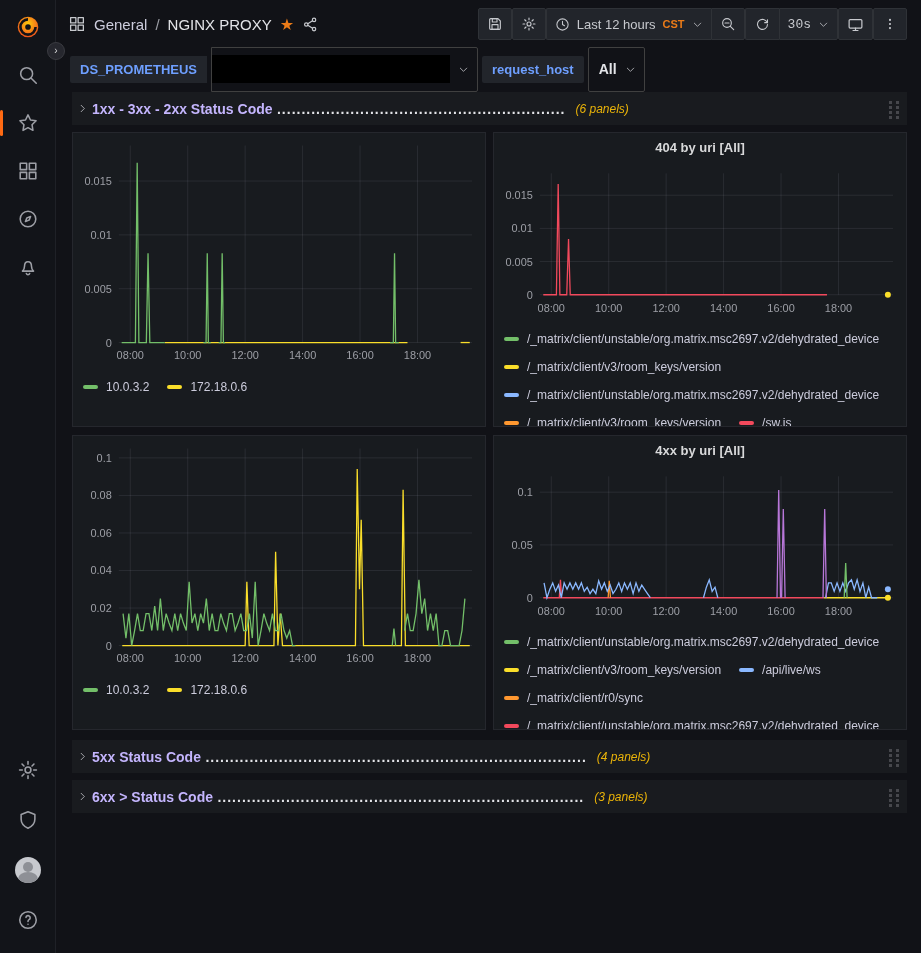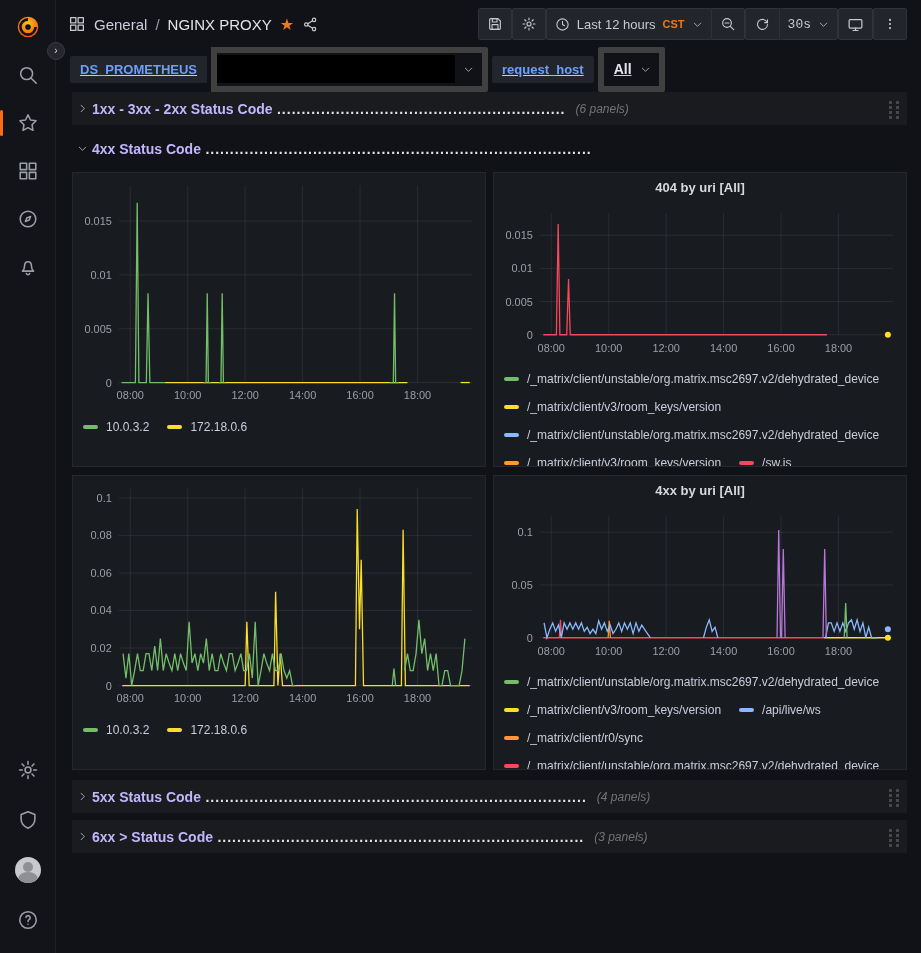--- a/index.html
+++ b/index.html
@@ -37,38 +37,38 @@
     font-size:13px; padding:0 8px; }
   .tb-group { display:flex; }
   .tb-group .tb-btn:first-child { border-right:none; border-radius:2px 0 0 2px; }
   .tb-group .tb-btn:last-child { border-radius:0 2px 2px 0;font-family:Liberation Mono, monospace; }
   .tz { color:#eb7b18; font-size:11px; font-weight:bold; }
   .icon { display:inline-flex; align-items:center; justify-content:center; }
   svg.ic { stroke:#c7c9ce; fill:none; stroke-width:1.7; stroke-linecap:round; stroke-linejoin:round; }
   .sidebar svg.ic { stroke:#9d9fa6; }
 
   
-  .varbar { height:42px; display:flex; align-items:center; gap:4px; padding:0 14px;text-decoration:underline; }
+  .varbar { height:42px; display:flex; align-items:center; gap:4px; padding:0 14px; }
   .var-group { display:flex; align-items:center; }
   .var-label { background:#22252b; color:#6e9fff; font-size:13px; font-weight:bold;
     padding:6px 10px; border-radius:2px 0 0 2px; cursor:pointer; }
-  .var-select { display:flex; align-items:center; border:6px solid #404040; border-radius:0 2px 2px 0;
+  .var-select { display:flex; align-items:center; border:1px solid #404040; border-radius:0 2px 2px 0;
     height:45px; cursor:pointer; }
   .redacted { width:238px; height:28px; background:#000; margin:0; }
   .var-chev { padding:0 8px; color:#c7c9ce; }
   .var-select.plain { border-radius:2px; padding-left:10px; color:#e3e4e8; font-size:14px; font-weight:bold; background:#111217; }
 
   
   .dash { flex:1; padding:2px 14px 0 16px; overflow:hidden; }
   .rowhdr { display:flex; align-items:center; height:33px; margin-bottom:7px; cursor:pointer; position:relative; }
   .rowhdr.collapsed { background:#191b1f; }
   .row-chev { width:20px; display:flex; justify-content:center; color:#ccccdc; }
   .row-title { font-size:14px; font-weight:bold; color:#c4b5fd; white-space:nowrap; }
   .row-leader { font-size:14px; font-weight:bold; color:#e3e4e8; letter-spacing:1px; overflow:hidden; white-space:nowrap; }
-  .row-count { font-size:12px; font-style:italic; color:#737373; margin-left:10px; white-space:nowrap; }
+  .row-count { font-size:12px; font-style:italic; color:#eab308; margin-left:10px; white-space:nowrap; }
   .row-drag { margin-left:auto; padding-right:6px; cursor:grab; }
 
   
   .panels { display:grid; grid-template-columns:1fr 1fr; gap:8px 7px; margin:2px 0 10px 0; }
   .panel { background:#181b1f; border:1px solid #25272d; height:295px; overflow:hidden;
     display:flex; flex-direction:column; }
   .panel-title { height:28px; display:flex; align-items:center; justify-content:center;
     font-size:13px; font-weight:bold; color:#d8d9da; cursor:pointer; flex:0 0 28px; }
   .chart-wrap { flex:0 0 auto; }
   .legend { padding:2px 8px 0 10px; display:flex; flex-wrap:wrap; column-gap:18px; font-size:12px; color:#ccccdc; }
@@ -301,29 +301,20 @@
               <rect x="2" y="7" width="3" height="3"></rect>
               <rect x="9" y="7" width="3" height="3"></rect>
               <rect x="2" y="12" width="3" height="3"></rect>
               <rect x="9" y="12" width="3" height="3"></rect>
               <rect x="2" y="17" width="3" height="3"></rect>
               <rect x="9" y="17" width="3" height="3"></rect>
             </svg>
         </span>
       </div>
 
-      <div class="rowhdr">
-        <span class="row-chev icon">
-          <svg class="ic" width="11" height="11" viewBox="0 0 24 24">
-              <polyline points="5 9 12 16 19 9"></polyline>
-            </svg>
-        </span>
-        <span class="row-title">4xx Status Code</span>&nbsp;
-        <span class="row-leader">...............................................................................</span>
-      </div>
 
       <div class="panels">
         <div class="panel">
             <div class="chart-wrap"><svg width="100%" height="234" viewBox="0 0 414 234">
                 <line x1="46" x2="401" y1="210" y2="210" stroke="rgba(204,204,220,0.10)"></line>
                 <text x="39" y="214" text-anchor="end" class="tick">0</text>
                 <line x1="46" x2="401" y1="155.9016393442623" y2="155.9016393442623" stroke="rgba(204,204,220,0.10)"></line>
                 <text x="39" y="159.9016393442623" text-anchor="end" class="tick">0.005</text>
                 <line x1="46" x2="401" y1="101.80327868852459" y2="101.80327868852459" stroke="rgba(204,204,220,0.10)"></line>
                 <text x="39" y="105.80327868852459" text-anchor="end" class="tick">0.01</text>

